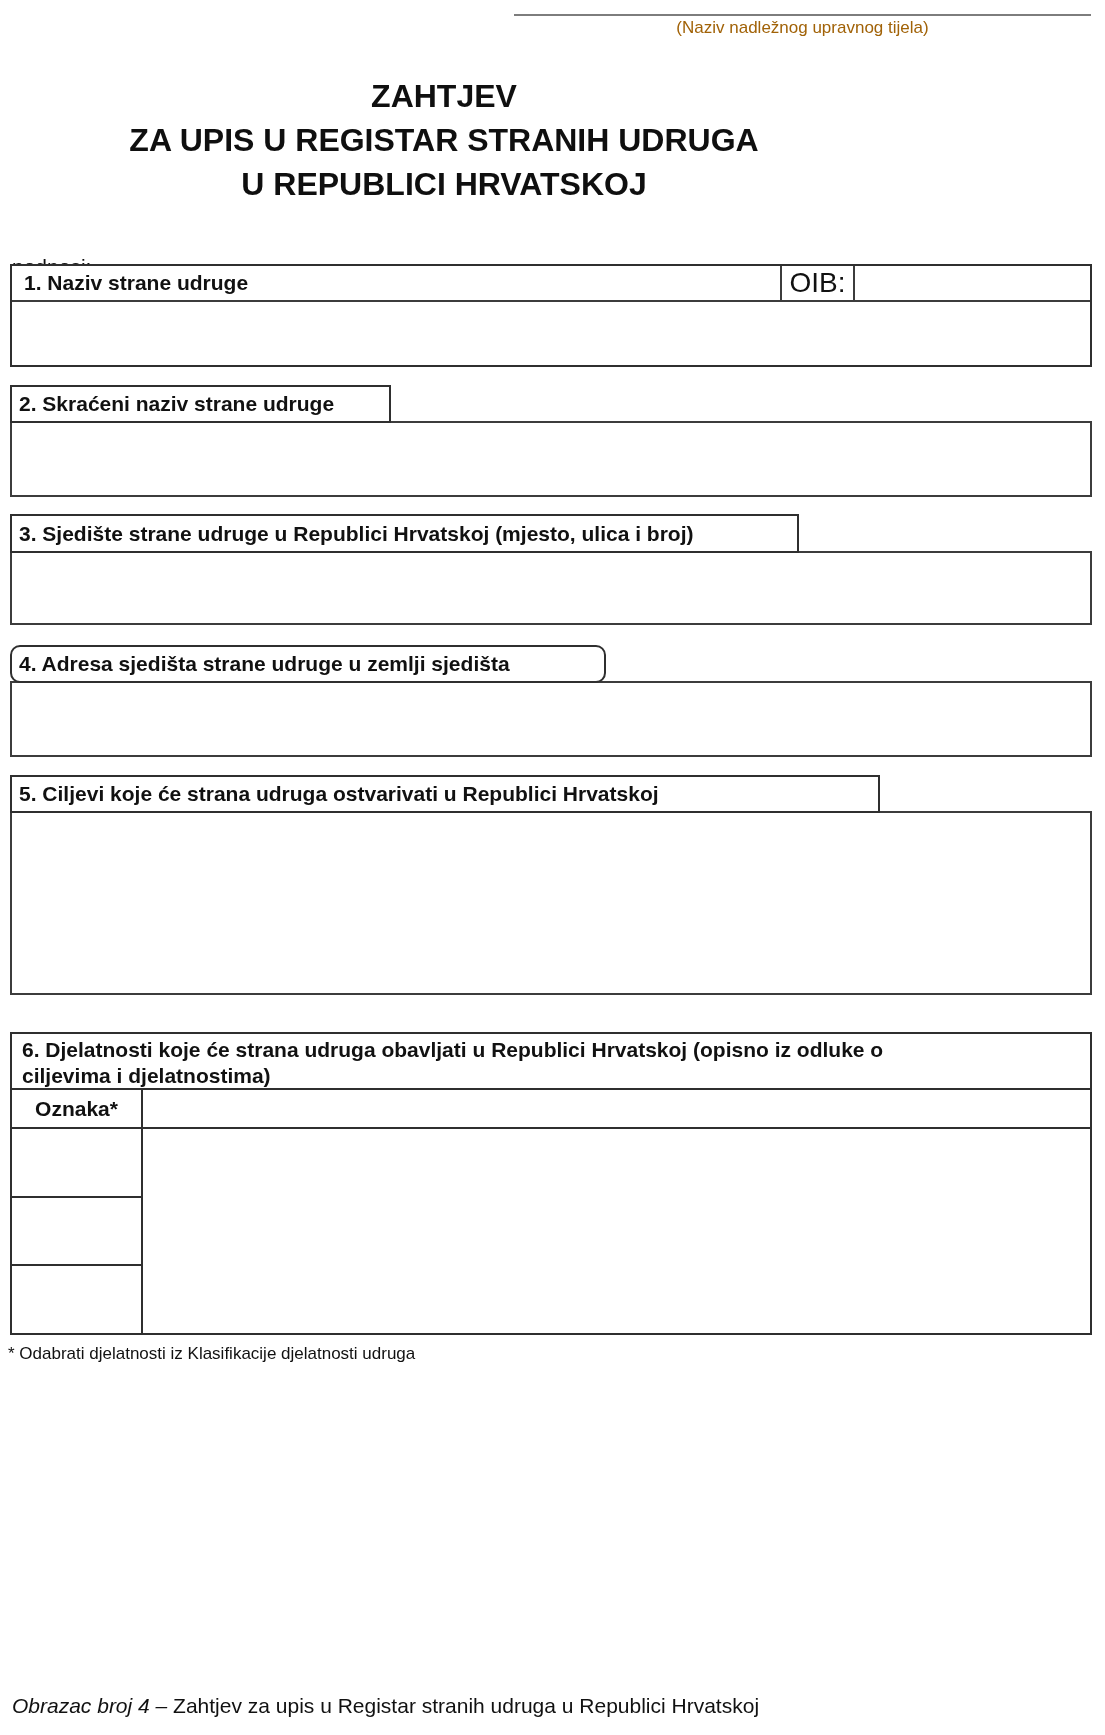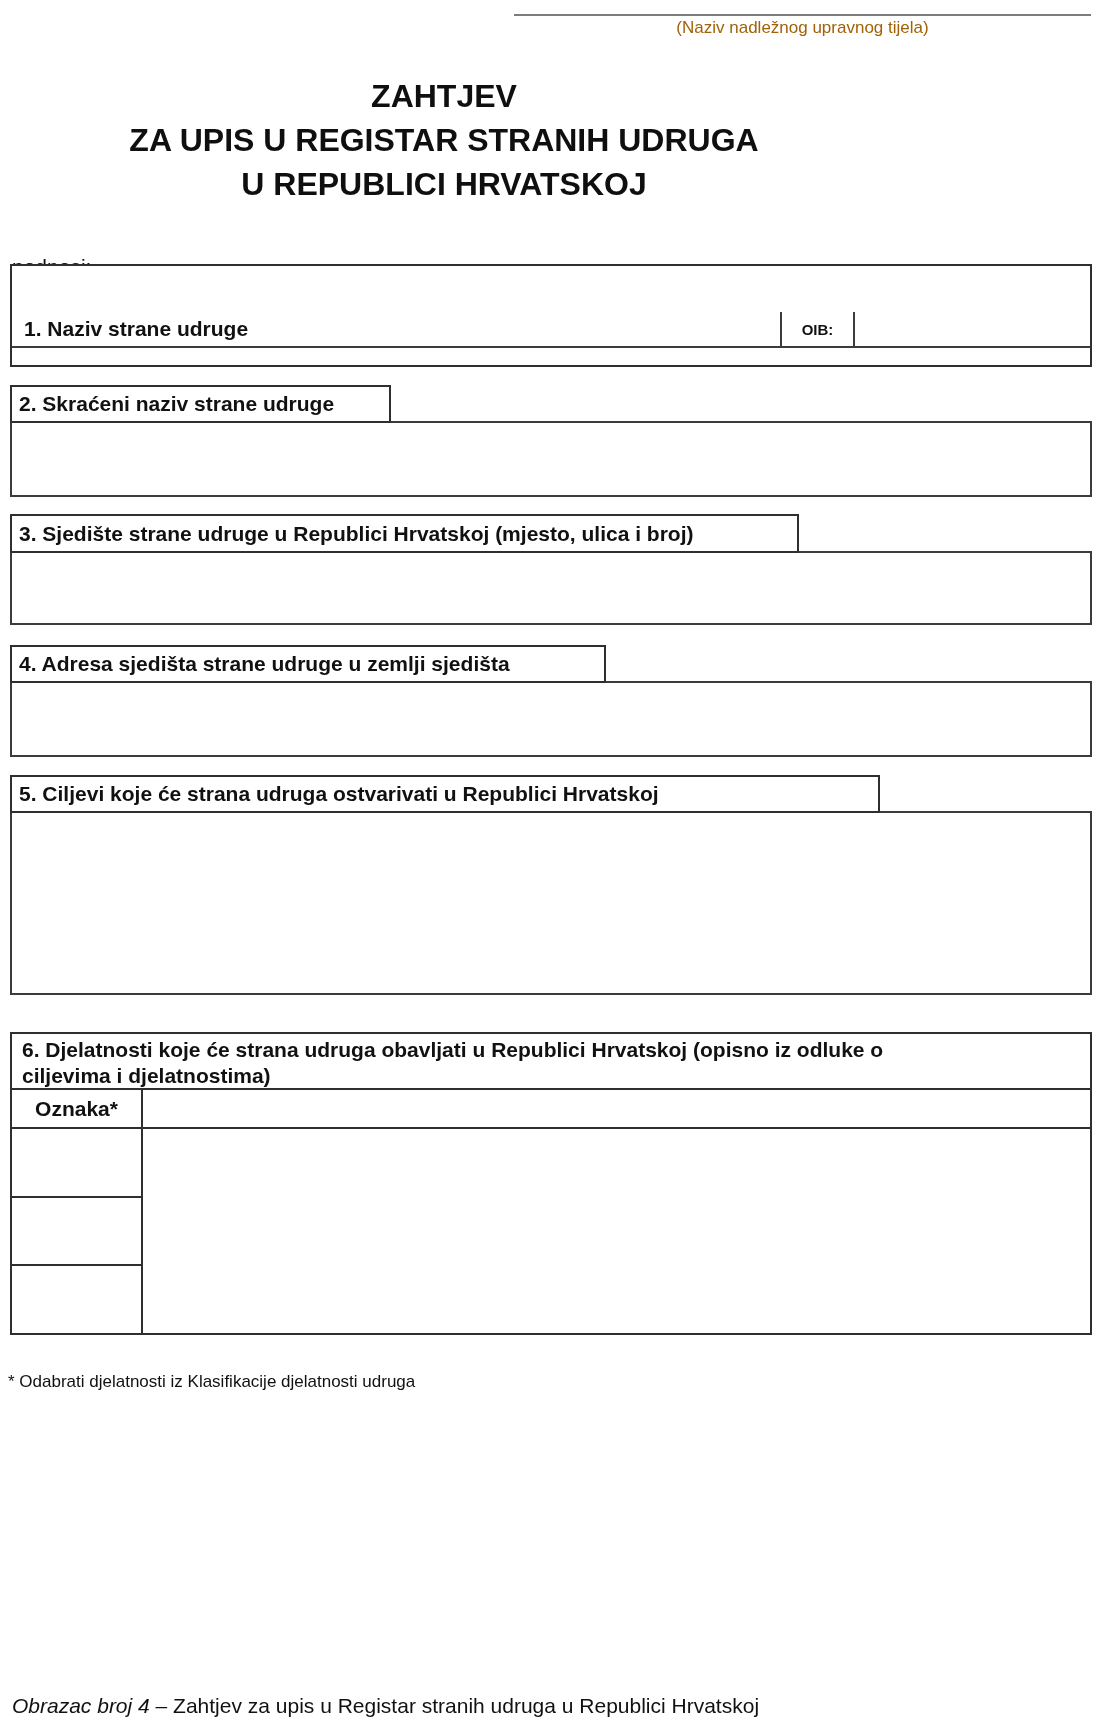--- a/index.html
+++ b/index.html
@@ -76,40 +76,39 @@
     left: 10px; top: 264px; width: 1082px; height: 103px;
     border: 2px solid #2f2f2f;
     display: flex;
     flex-direction: column;
     background: #fff;
   }
   .f1-header {
     display: flex;
     height: 36px;
     border-bottom: 2px solid #3c3c3c;
-    margin-top: 46px;
   }
   .f1-label-cell {
     flex: 1;
     display: flex;
     align-items: center;
     padding-left: 12px;
     font-weight: bold;
     font-size: 21px;
     white-space: nowrap;
   }
   .f1-oib-cell {
     width: 75px;
     border-left: 2px solid #3c3c3c;
     border-right: 2px solid #3c3c3c;
     display: flex;
     align-items: center;
     justify-content: center;
-    font-weight: bold;
-    font-size: 15px;
+    font-weight: normal;
+    font-size: 28px;
   }
   .f1-oib-value {
     width: 235px;
     font-size: 20px;
     padding: 2px 6px;
   }
   .f1-value {
     flex: 1;
     font-size: 20px;
     padding: 4px 10px;
@@ -170,21 +169,20 @@
   .f6-desc-cell {
     flex: 1;
     font-size: 20px;
     padding: 4px 8px;
   }
 
   .footnote {
     position: absolute;
     left: 8px; top: 1344px;
     font-size: 17px;
-    margin-top: 28px;
   }
 
   .footer-line {
     position: absolute;
     left: 12px; top: 1694px;
     font-size: 21px;
     white-space: nowrap;
   }
   .footer-prefix { font-style: italic; }
   .footer-bold { font-weight: normal; }
@@ -213,21 +211,21 @@
     </div>
     <div class="f1-value"></div>
   </div>
 
   <div class="tab-label" style="left:10px; top:385px; width:381px; height:38px;">2. Skraćeni naziv strane udruge</div>
   <div class="input-box" style="left:10px; top:421px; width:1082px; height:76px;"></div>
 
   <div class="tab-label" style="left:10px; top:514px; width:789px; height:39px;">3. Sjedište strane udruge u Republici Hrvatskoj (mjesto, ulica i broj)</div>
   <div class="input-box" style="left:10px; top:551px; width:1082px; height:74px;"></div>
 
-  <div class="tab-label" style="left:10px; top:645px; width:596px; height:38px;">4. Adresa sjedišta strane udruge u zemlji sjedišta</div>
+  <div class="tab-label" style="left:10px; top:645px; width:596px; height:38px;border-radius:10px;">4. Adresa sjedišta strane udruge u zemlji sjedišta</div>
   <div class="input-box" style="left:10px; top:681px; width:1082px; height:76px;"></div>
 
   <div class="tab-label" style="left:10px; top:775px; width:870px; height:38px;">5. Ciljevi koje će strana udruga ostvarivati u Republici Hrvatskoj</div>
   <div class="input-box" style="left:10px; top:811px; width:1082px; height:184px;"></div>
 
   <div class="f6-header">
     <div>6. Djelatnosti koje će strana udruga obavljati u Republici Hrvatskoj (opisno iz odluke o</div>
     <div>ciljevima i djelatnostima)</div>
   </div>
   <div class="f6-table">

